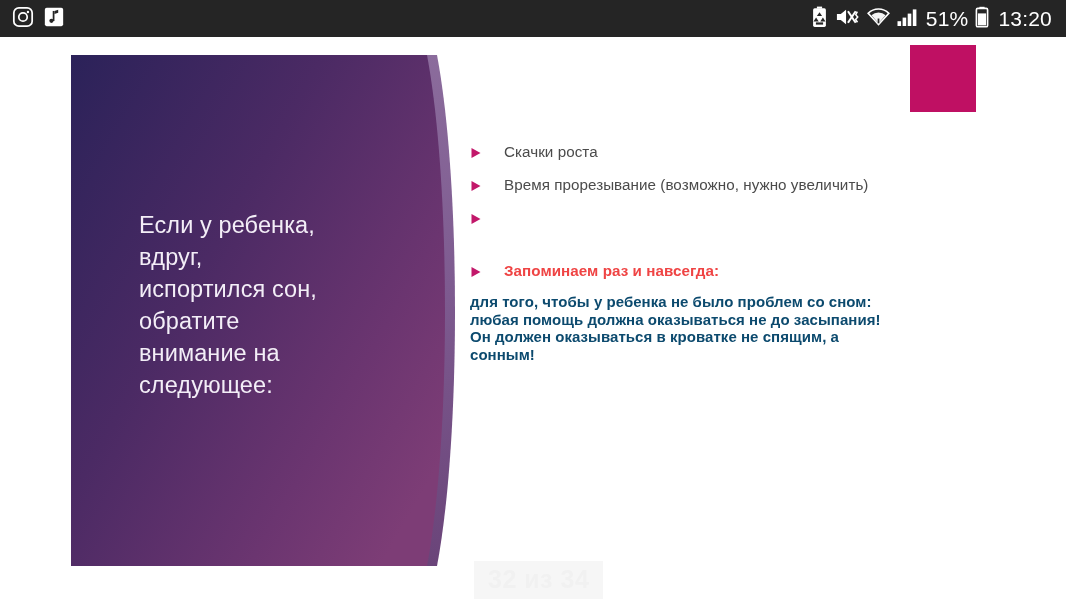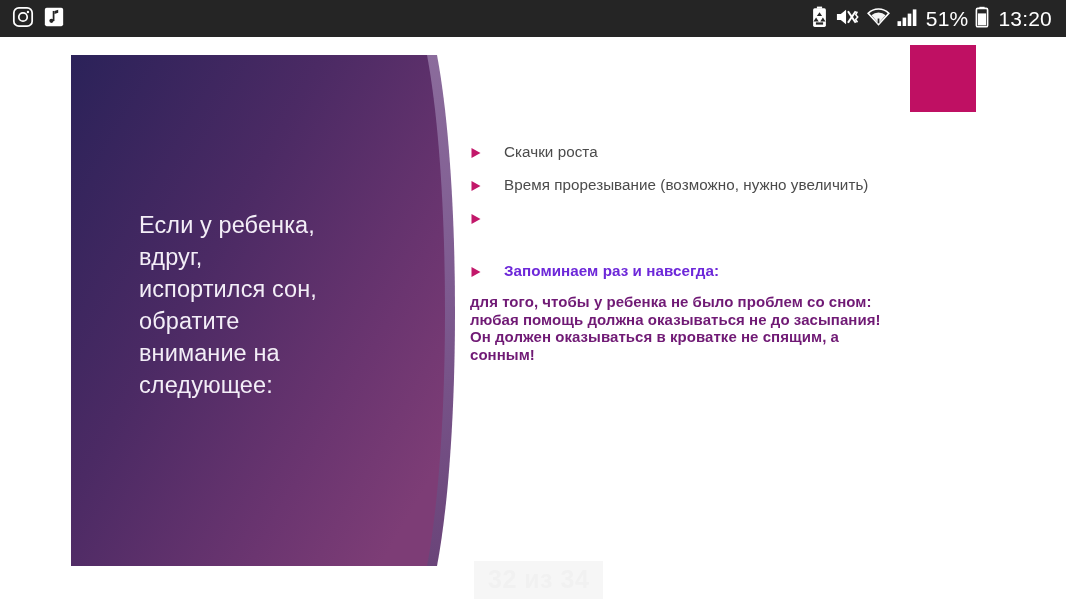--- a/index.html
+++ b/index.html
@@ -77,24 +77,24 @@
   .bullet-text{
     color:#4b4b4b;
     font-size:15.2px;
     line-height:19px;
     font-weight:400;
     letter-spacing:.05px;
     white-space:pre-line;
   }
   .bullet-row.emphasis{ margin-top:36px; margin-bottom:13px; }
   .bullet-row.emphasis .bullet-text{
-    font-weight:bold; color:#6d28d9; font-size:15.2px;
+    font-weight:bold; color:#ef4444; font-size:15.2px;
   }
   .para{
-    color:#701a75;
+    color:#0c4a6e;
     font-weight:bold;
     font-size:15px;
     line-height:17.5px;
     letter-spacing:.05px;
     white-space:pre-line;
     margin-bottom:18px;
   }
   #page-indicator{
     position:absolute; left:474px; top:524px;
     padding:5px 14px 6px;

